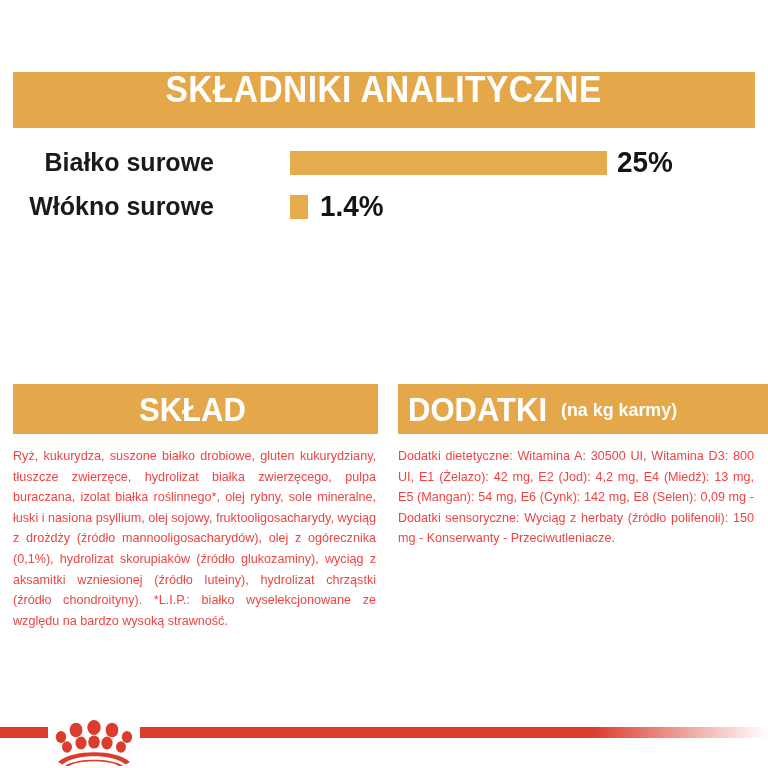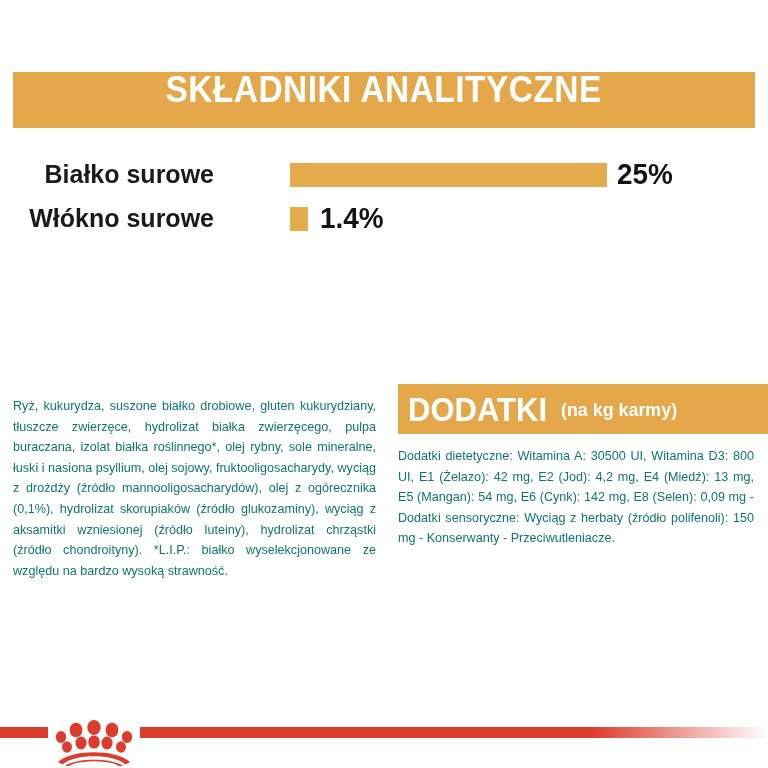--- a/index.html
+++ b/index.html
@@ -35,21 +35,21 @@
     letter-spacing: 0.5px;
     line-height: 1;
     transform: scaleX(0.93);
     white-space: nowrap;
   }
 
   
   .analytics {
     position: absolute;
     left: 0;
-    top: 152px;
+    top: 140px;
     width: 712px;
   }
   .bar-row {
     position: relative;
     height: 44px;
   }
   .bar-label {
     position: absolute;
     right: 498px;           
     top: 0;
@@ -133,21 +133,21 @@
     margin-left: 5px;
     transform: scaleX(0.94);
     transform-origin: left center;
   }
 
   .panel-body {
     padding-top: 12px;
     font-size: 12.6px;
     line-height: 20.6px;
     text-align: justify;
-    color: #0f766e;
+    color: #ef4444;
     hyphens: none;
   }
   .panel-left .panel-body  { padding-right: 2px; }
   .panel-right .panel-body { padding-right: 22px; }
 
   
   .footer {
     position: absolute;
     left: 0;
     top: 716px;
@@ -202,20 +202,23 @@
       <div class="bar-fill" style="width:18px"></div>
     </div>
     <span class="bar-value" style="left:320px">1.4%</span>
   </div>
 
 </div>
 
 <div class="panels">
 
   <div class="panel panel-left">
+    <div class="panel-header">
+      <span class="panel-header-title">SKŁAD</span>
+    </div>
     <div class="panel-body">Ryż, kukurydza, suszone białko drobiowe, gluten kukurydziany, tłuszcze zwierzęce, hydrolizat białka zwierzęcego, pulpa buraczana, izolat białka roślinnego*, olej rybny, sole mineralne, łuski i nasiona psyllium, olej sojowy, fruktooligosacharydy, wyciąg z drożdży (źródło mannooligosacharydów), olej z ogórecznika (0,1%), hydrolizat skorupiaków (źródło glukozaminy), wyciąg z aksamitki wzniesionej (źródło luteiny), hydrolizat chrząstki (źródło chondroityny). *L.I.P.: białko wyselekcjonowane ze względu na bardzo wysoką strawność.</div>
   </div>
 
   <div class="panel panel-right">
     <div class="panel-header align-left">
       <span class="panel-header-title">DODATKI</span>
       <span class="panel-header-sub">(na kg karmy)</span>
     </div>
     <div class="panel-body">Dodatki dietetyczne: Witamina A: 30500 UI, Witamina D3: 800 UI, E1 (Żelazo): 42 mg, E2 (Jod): 4,2 mg, E4 (Miedź): 13 mg, E5 (Mangan): 54 mg, E6 (Cynk): 142 mg, E8 (Selen): 0,09 mg - Dodatki sensoryczne: Wyciąg z herbaty (źródło polifenoli): 150 mg - Konserwanty - Przeciwutleniacze.</div>
   </div>

